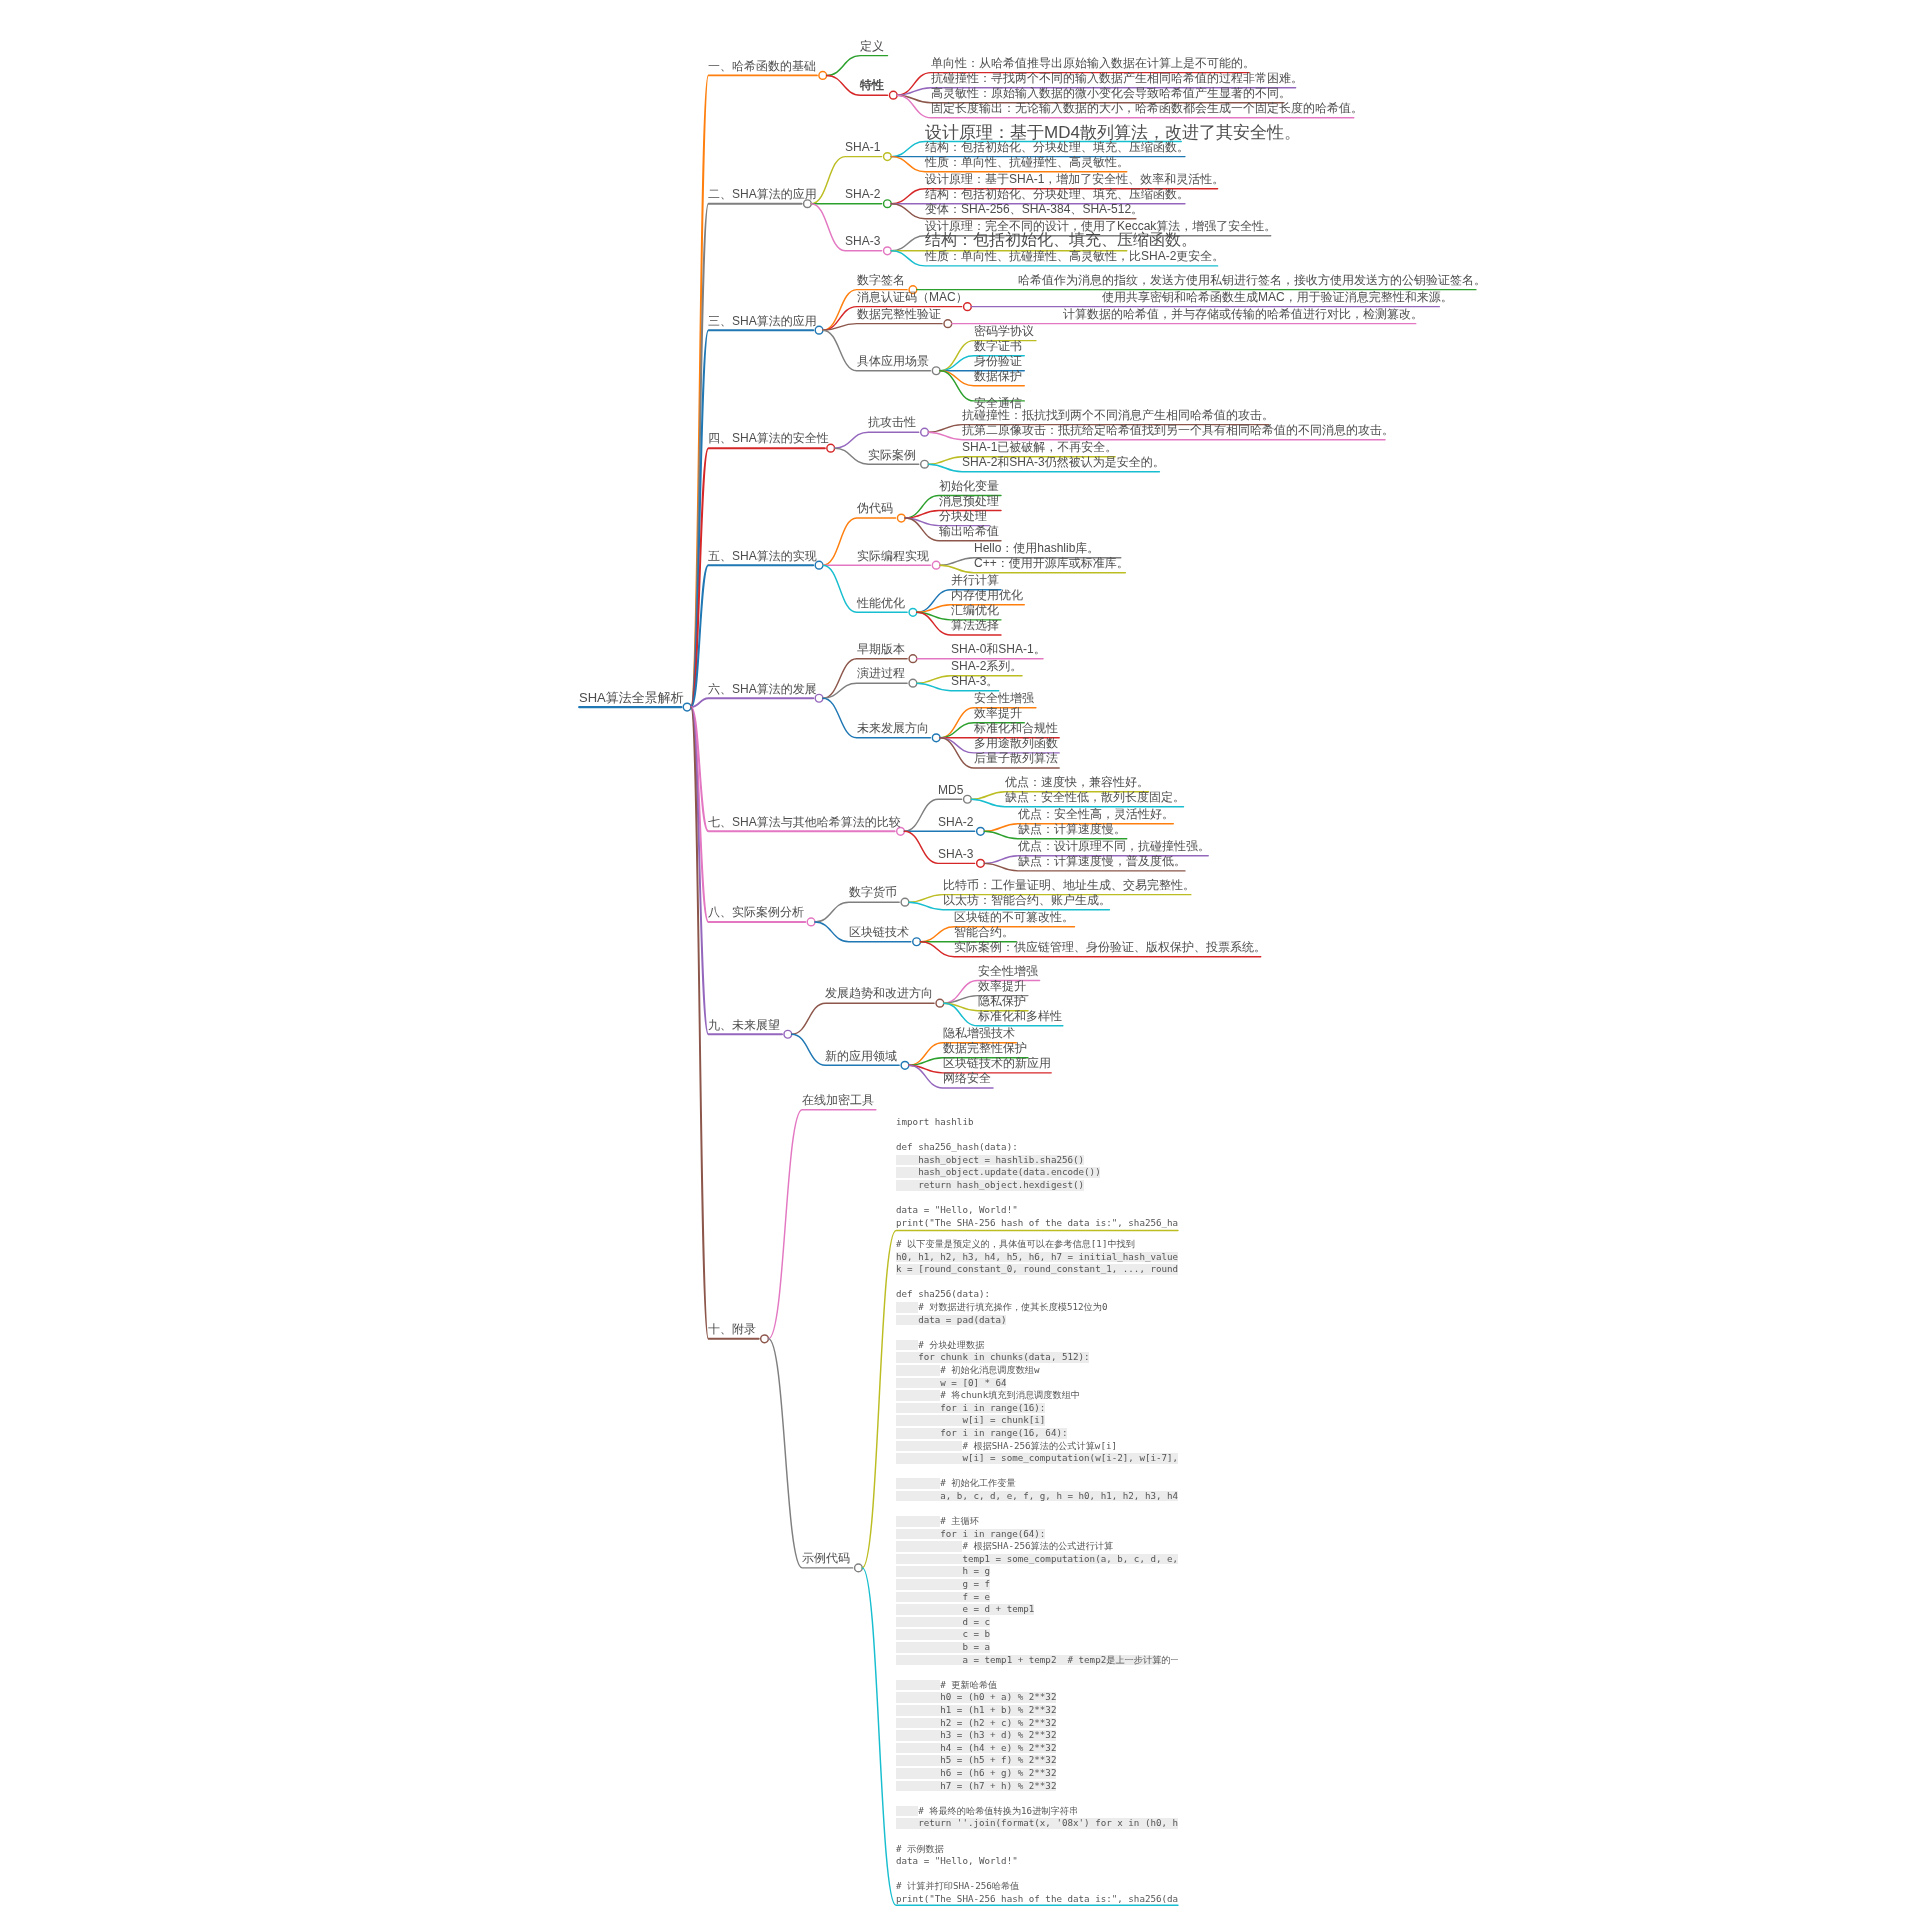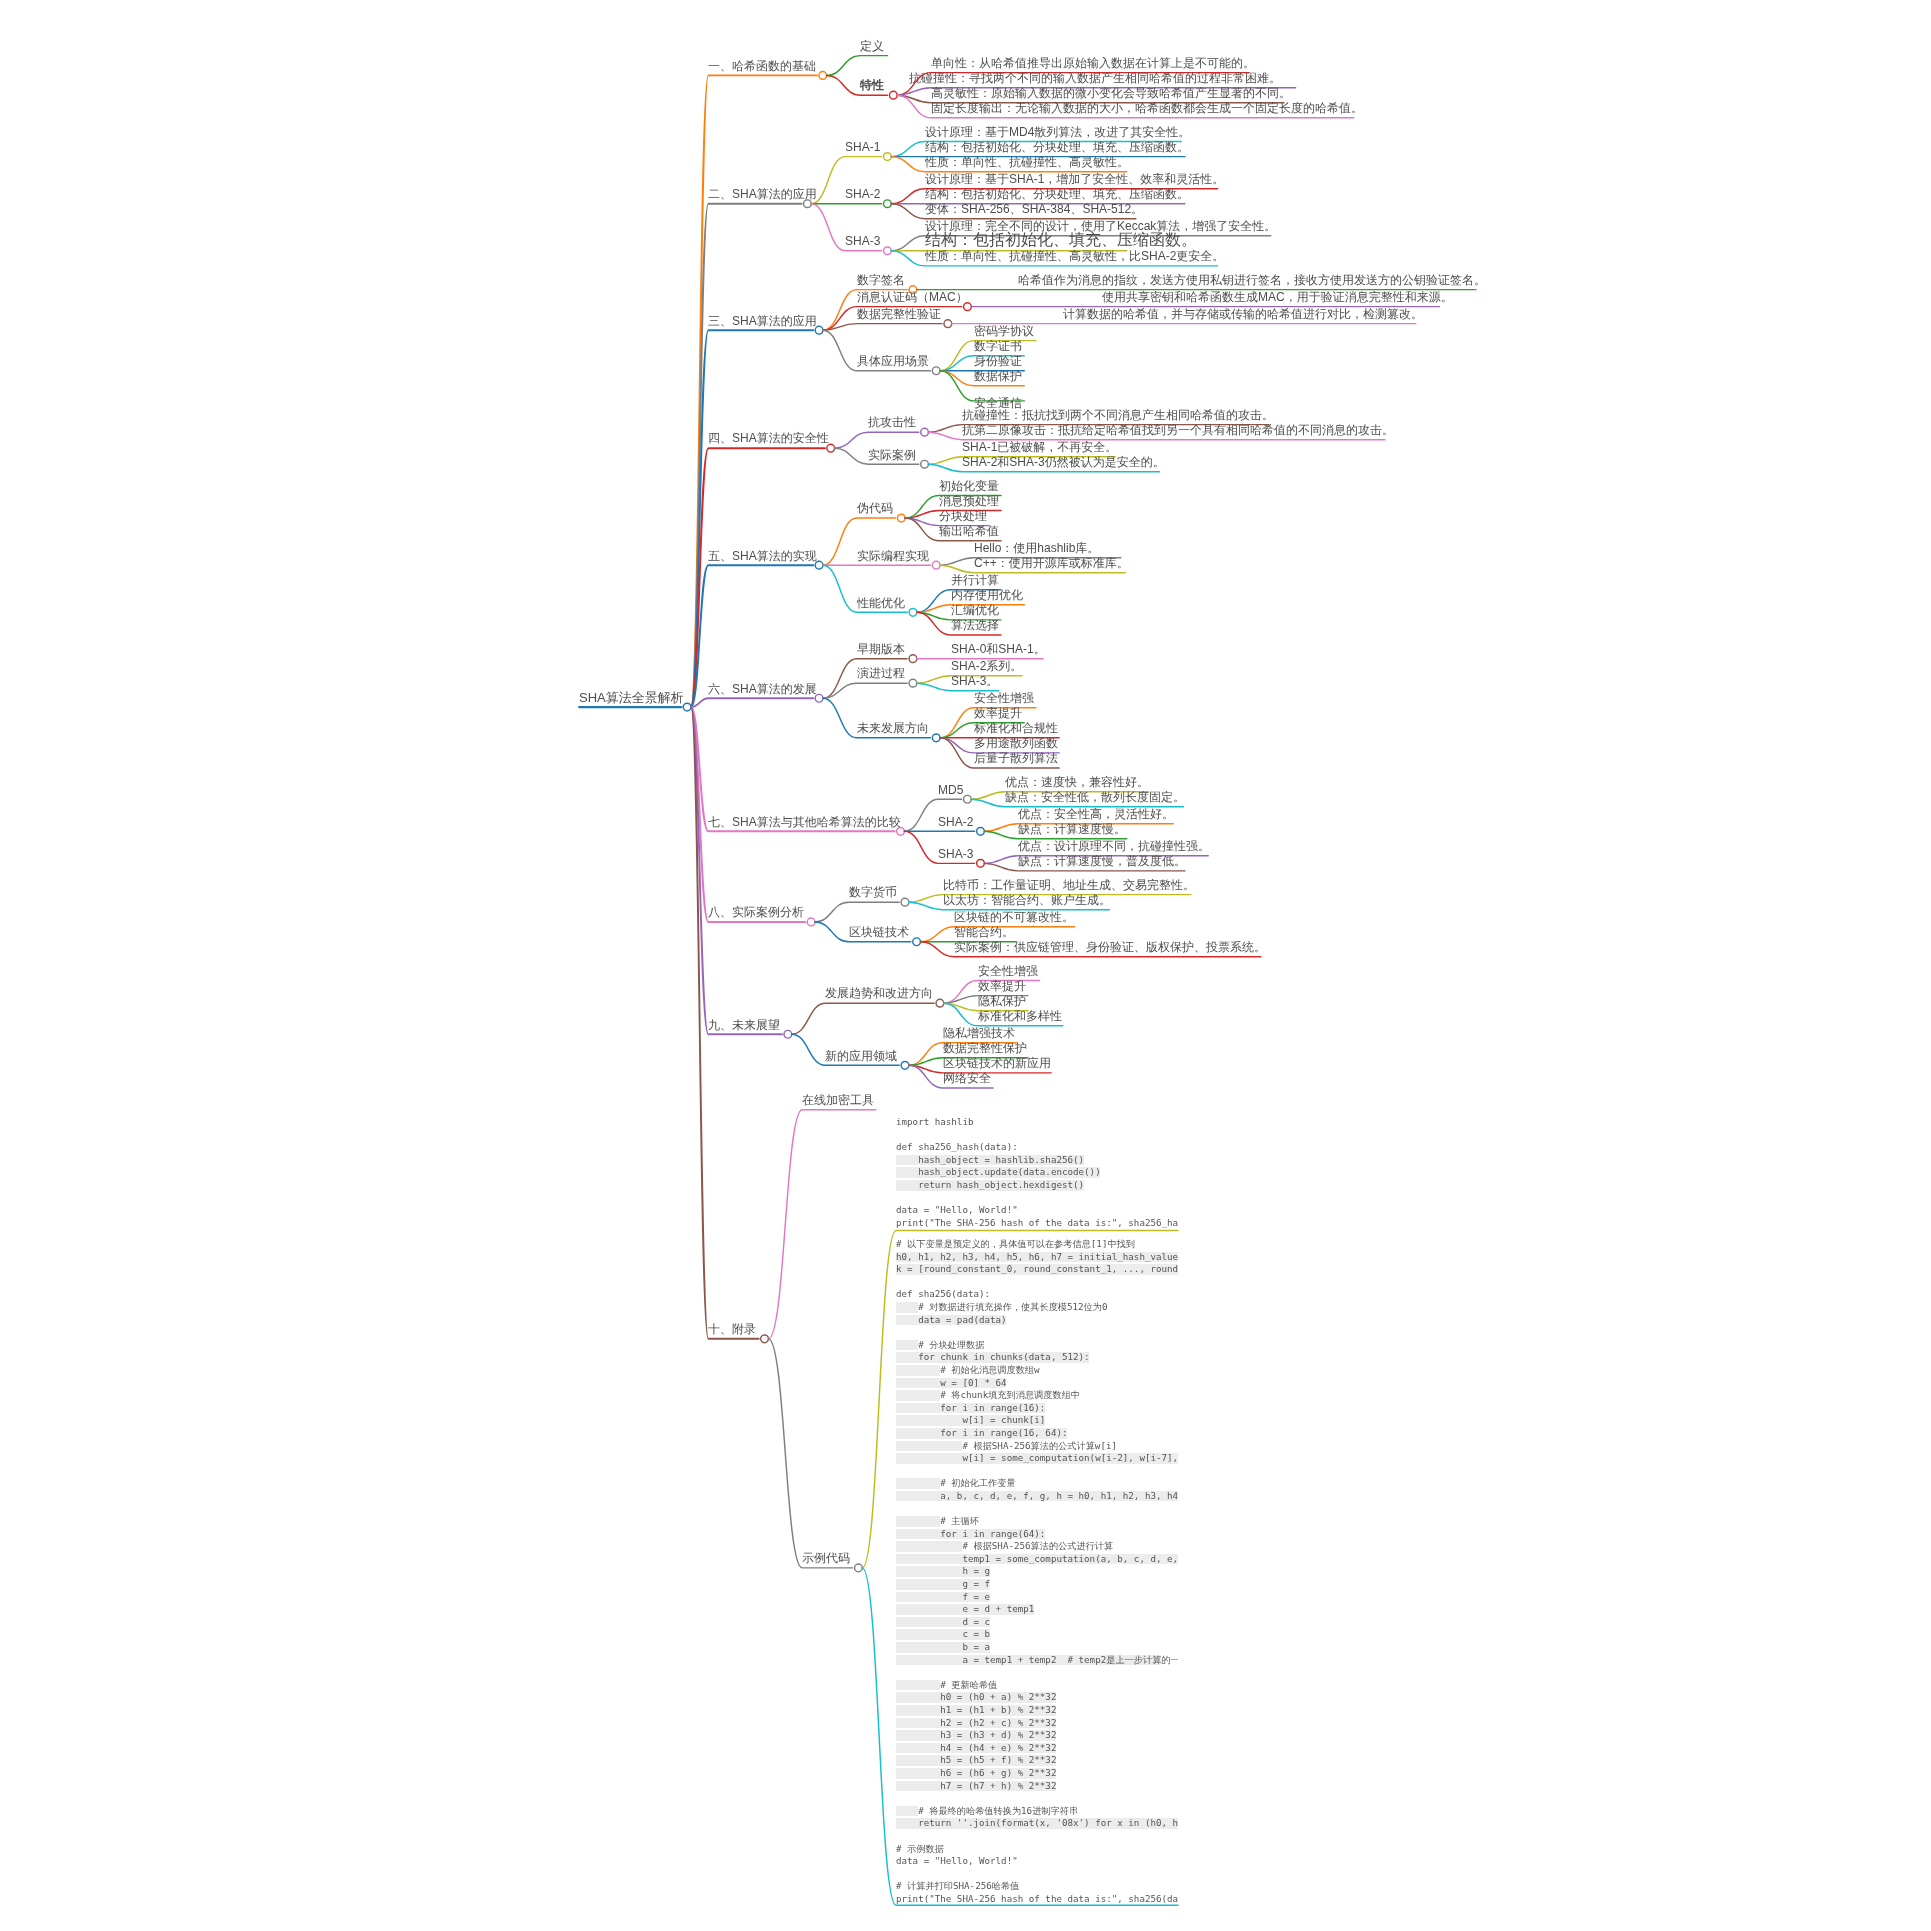--- a/index.html
+++ b/index.html
@@ -156,26 +156,26 @@
       <circle cx="889.087" cy="1623.9000000000003" r="4" fill="#fff" stroke="#7f7f7f" stroke-width="1.5"></circle>
       <path d="M893.087,1623.9000000000003 C910.587,1623.9000000000003 910.587,1274.4000000000003 928.087,1274.4000000000003 L1220.087,1274.4000000000003" fill="none" stroke="#bcbd22" stroke-width="1.5" stroke-linecap="round"></path>
       <path d="M893.087,1623.9000000000003 C910.587,1623.9000000000003 910.587,1973.4000000000003 928.087,1973.4000000000003 L1220.087,1973.4000000000003" fill="none" stroke="#17becf" stroke-width="1.5" stroke-linecap="round"></path>
     </svg>
   <div id="nodes">
       <div class="nlabel root" style="left: 579px; top: 689px; font-size: 13px; line-height: 17px;"><span class="txt">SHA算法全景解析</span></div>
       <div class="nlabel" style="left: 708px; top: 59px; font-size: 12px; line-height: 15.7px;"><span class="txt">一、哈希函数的基础</span></div>
       <div class="nlabel" style="left: 860px; top: 39px; font-size: 12px; line-height: 15.7px;"><span class="txt">定义</span></div>
       <div class="nlabel" style="left: 860px; top: 78px; font-size: 12px; line-height: 15.7px; font-weight: bold;"><span class="txt">特性</span></div>
       <div class="nlabel" style="left: 931px; top: 56px; font-size: 12px; line-height: 15.7px;"><span class="txt">单向性：从哈希值推导出原始输入数据在计算上是不可能的。</span></div>
-      <div class="nlabel" style="left: 909px; top: 71px; font-size: 12px; line-height: 15.7px;"><span class="txt">抗碰撞性：寻找两个不同的输入数据产生相同哈希值的过程非常困难。</span></div>
+      <div class="nlabel" style="left: 931px; top: 71px; font-size: 12px; line-height: 15.7px;"><span class="txt">抗碰撞性：寻找两个不同的输入数据产生相同哈希值的过程非常困难。</span></div>
       <div class="nlabel" style="left: 931px; top: 86px; font-size: 12px; line-height: 15.7px;"><span class="txt">高灵敏性：原始输入数据的微小变化会导致哈希值产生显著的不同。</span></div>
       <div class="nlabel" style="left: 931px; top: 101px; font-size: 12px; line-height: 15.7px;"><span class="txt">固定长度输出：无论输入数据的大小，哈希函数都会生成一个固定长度的哈希值。</span></div>
       <div class="nlabel" style="left: 708px; top: 187px; font-size: 12px; line-height: 15.7px;"><span class="txt">二、SHA算法的应用</span></div>
       <div class="nlabel" style="left: 845px; top: 140px; font-size: 12px; line-height: 15.7px;"><span class="txt">SHA-1</span></div>
-      <div class="nlabel" style="left: 925px; top: 125px; font-size: 12px; line-height: 15.7px;"><span class="txt">设计原理：基于MD4散列算法，改进了其安全性。</span></div>
+      <div class="nlabel" style="left: 925px; top: 125px; font-size: 17px; line-height: 15.7px;"><span class="txt">设计原理：基于MD4散列算法，改进了其安全性。</span></div>
       <div class="nlabel" style="left: 925px; top: 140px; font-size: 12px; line-height: 15.7px;"><span class="txt">结构：包括初始化、分块处理、填充、压缩函数。</span></div>
       <div class="nlabel" style="left: 925px; top: 155px; font-size: 12px; line-height: 15.7px;"><span class="txt">性质：单向性、抗碰撞性、高灵敏性。</span></div>
       <div class="nlabel" style="left: 845px; top: 187px; font-size: 12px; line-height: 15.7px;"><span class="txt">SHA-2</span></div>
       <div class="nlabel" style="left: 925px; top: 172px; font-size: 12px; line-height: 15.7px;"><span class="txt">设计原理：基于SHA-1，增加了安全性、效率和灵活性。</span></div>
       <div class="nlabel" style="left: 925px; top: 187px; font-size: 12px; line-height: 15.7px;"><span class="txt">结构：包括初始化、分块处理、填充、压缩函数。</span></div>
       <div class="nlabel" style="left: 925px; top: 202px; font-size: 12px; line-height: 15.7px;"><span class="txt">变体：SHA-256、SHA-384、SHA-512。</span></div>
       <div class="nlabel" style="left: 845px; top: 234px; font-size: 12px; line-height: 15.7px;"><span class="txt">SHA-3</span></div>
       <div class="nlabel" style="left: 925px; top: 219px; font-size: 12px; line-height: 15.7px;"><span class="txt">设计原理：完全不同的设计，使用了Keccak算法，增强了安全性。</span></div>
       <div class="nlabel" style="left: 925px; top: 232px; font-size: 16px; line-height: 15.7px;"><span class="txt">结构：包括初始化、填充、压缩函数。</span></div>
       <div class="nlabel" style="left: 925px; top: 249px; font-size: 12px; line-height: 15.7px;"><span class="txt">性质：单向性、抗碰撞性、高灵敏性，比SHA-2更安全。</span></div>

